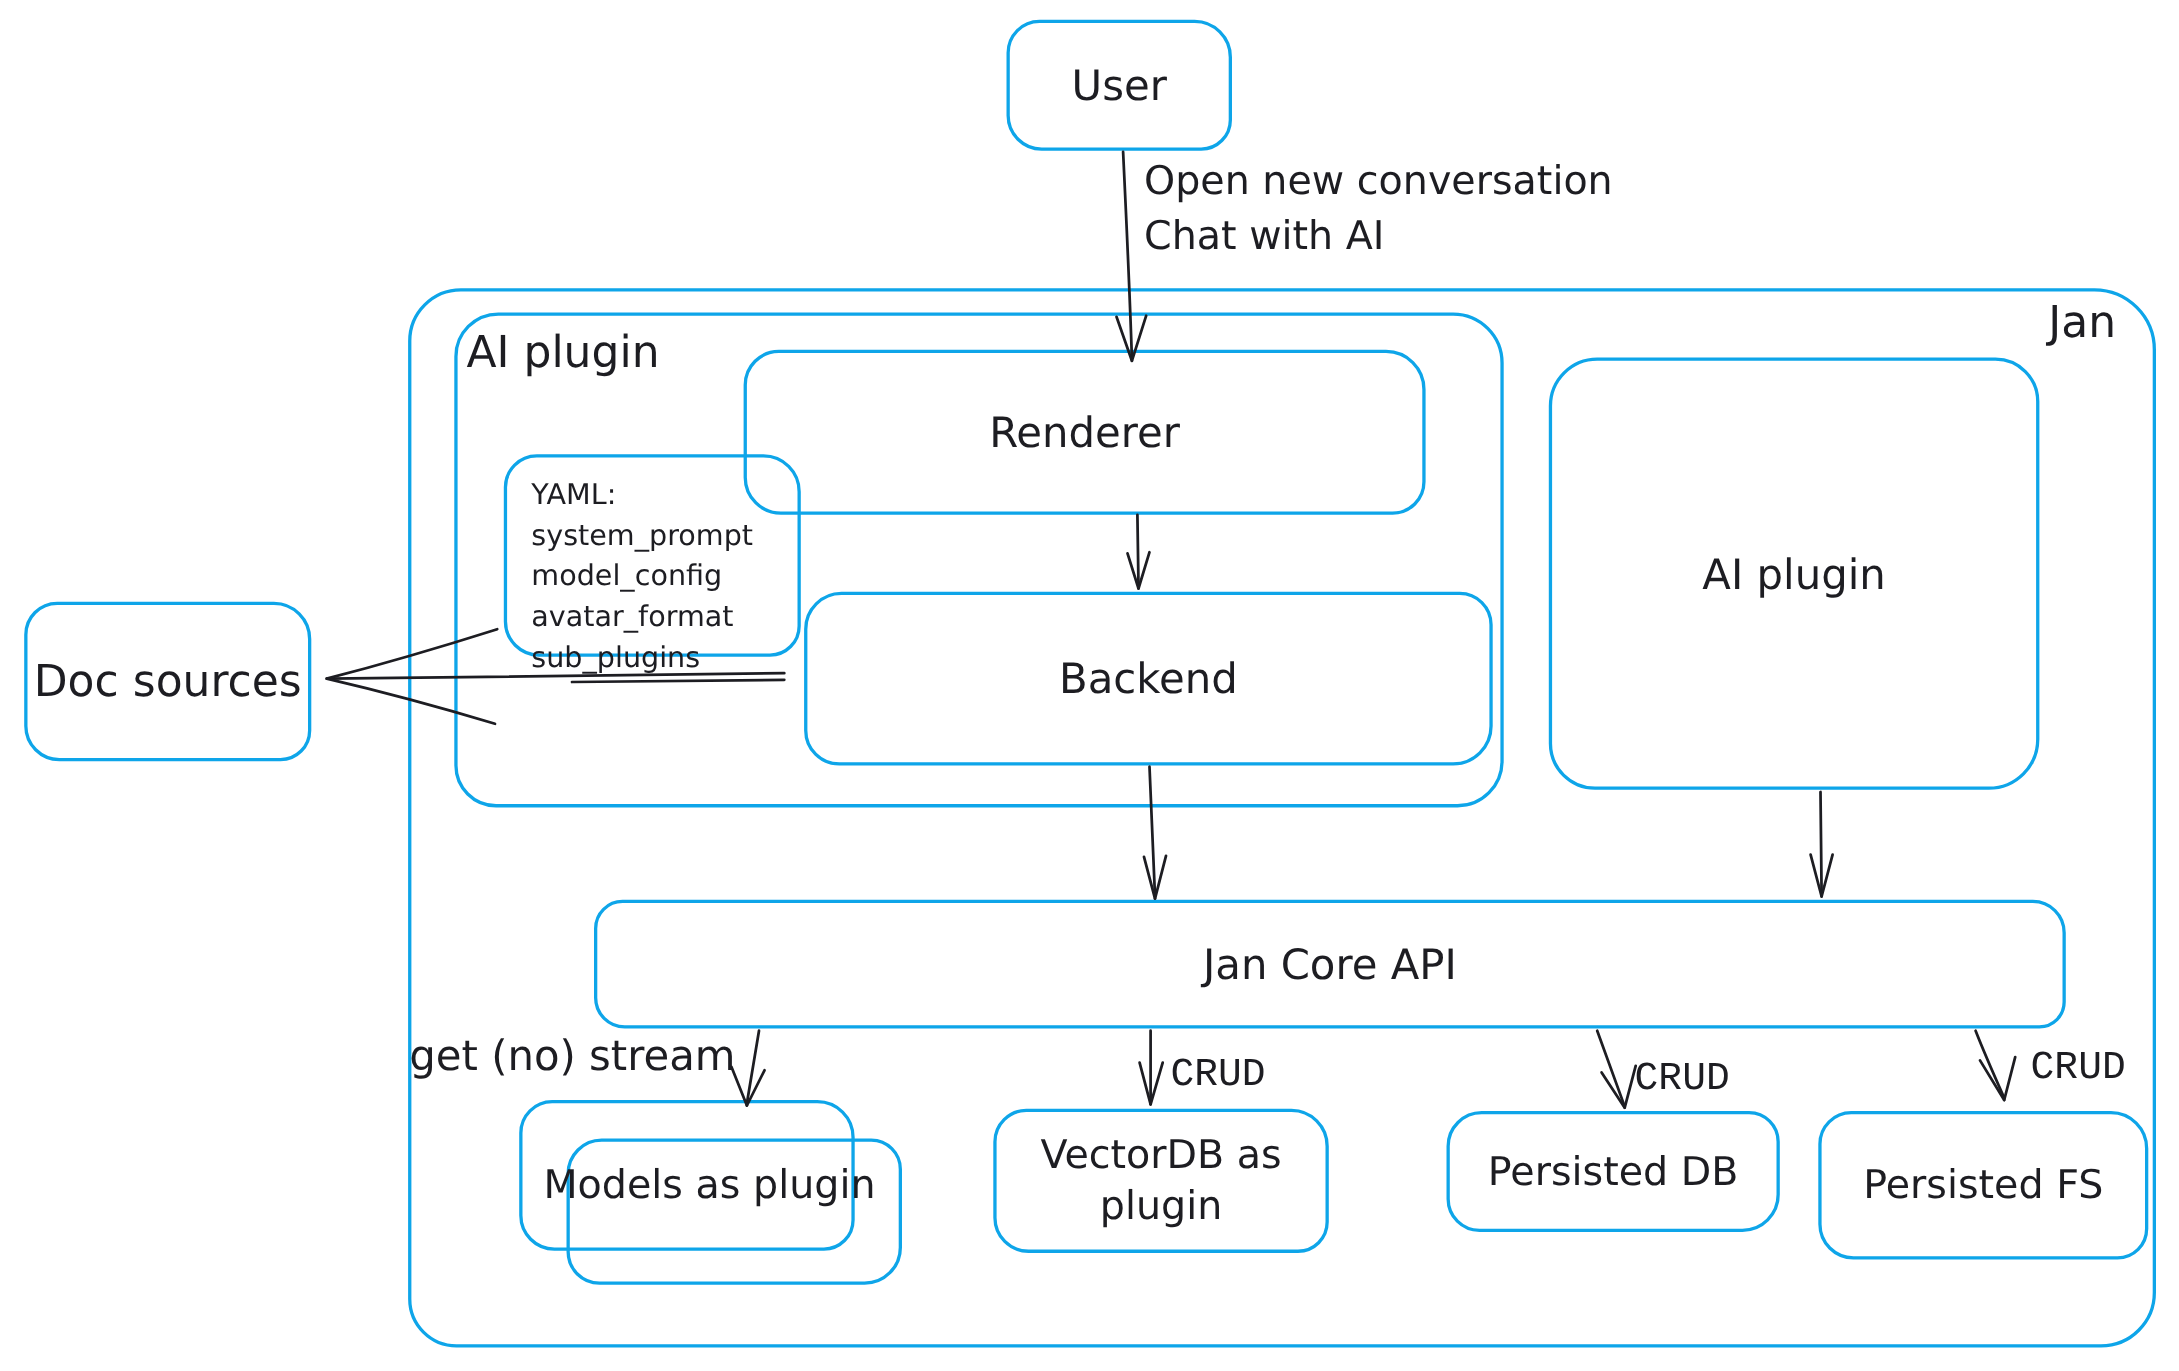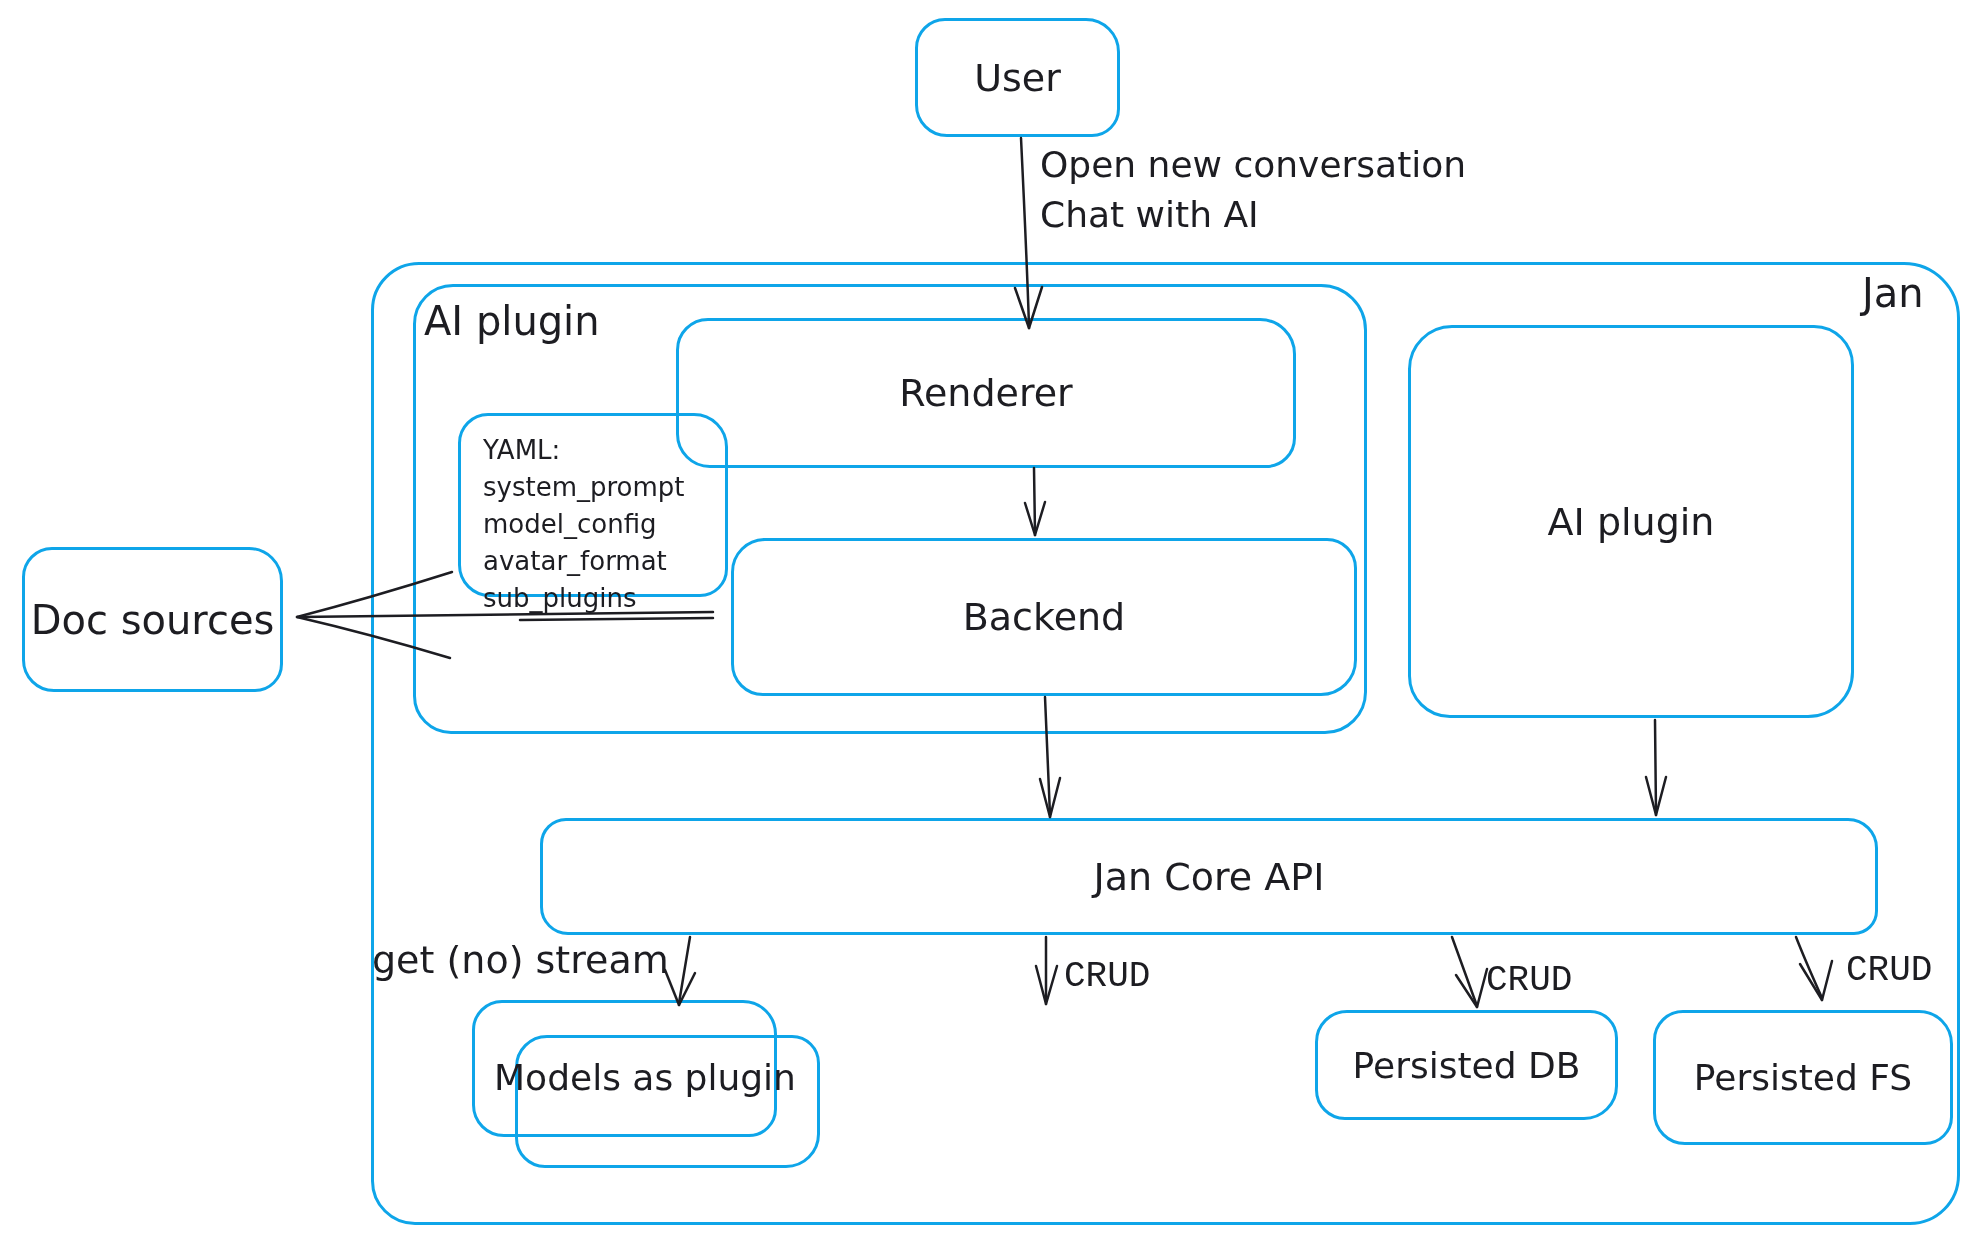--- a/index.html
+++ b/index.html
@@ -92,20 +92,23 @@
   </div>
 
   <div class="node core-api-box node-label">
     <span>Jan Core API</span>
   </div>
 
   <div class="node models-box-a"></div>
   <div class="node models-box-b"></div>
   <div class="models-label">Models as plugin</div>
 
+  <div class="node vectordb-box" style="padding:0 26px;">
+    <span>VectorDB as plugin</span>
+  </div>
 
   <div class="node persisted-db-box">
     <span>Persisted DB</span>
   </div>
 
   <div class="node persisted-fs-box">
     <span>Persisted FS</span>
   </div>
 
   <div class="label user-edge-label">

